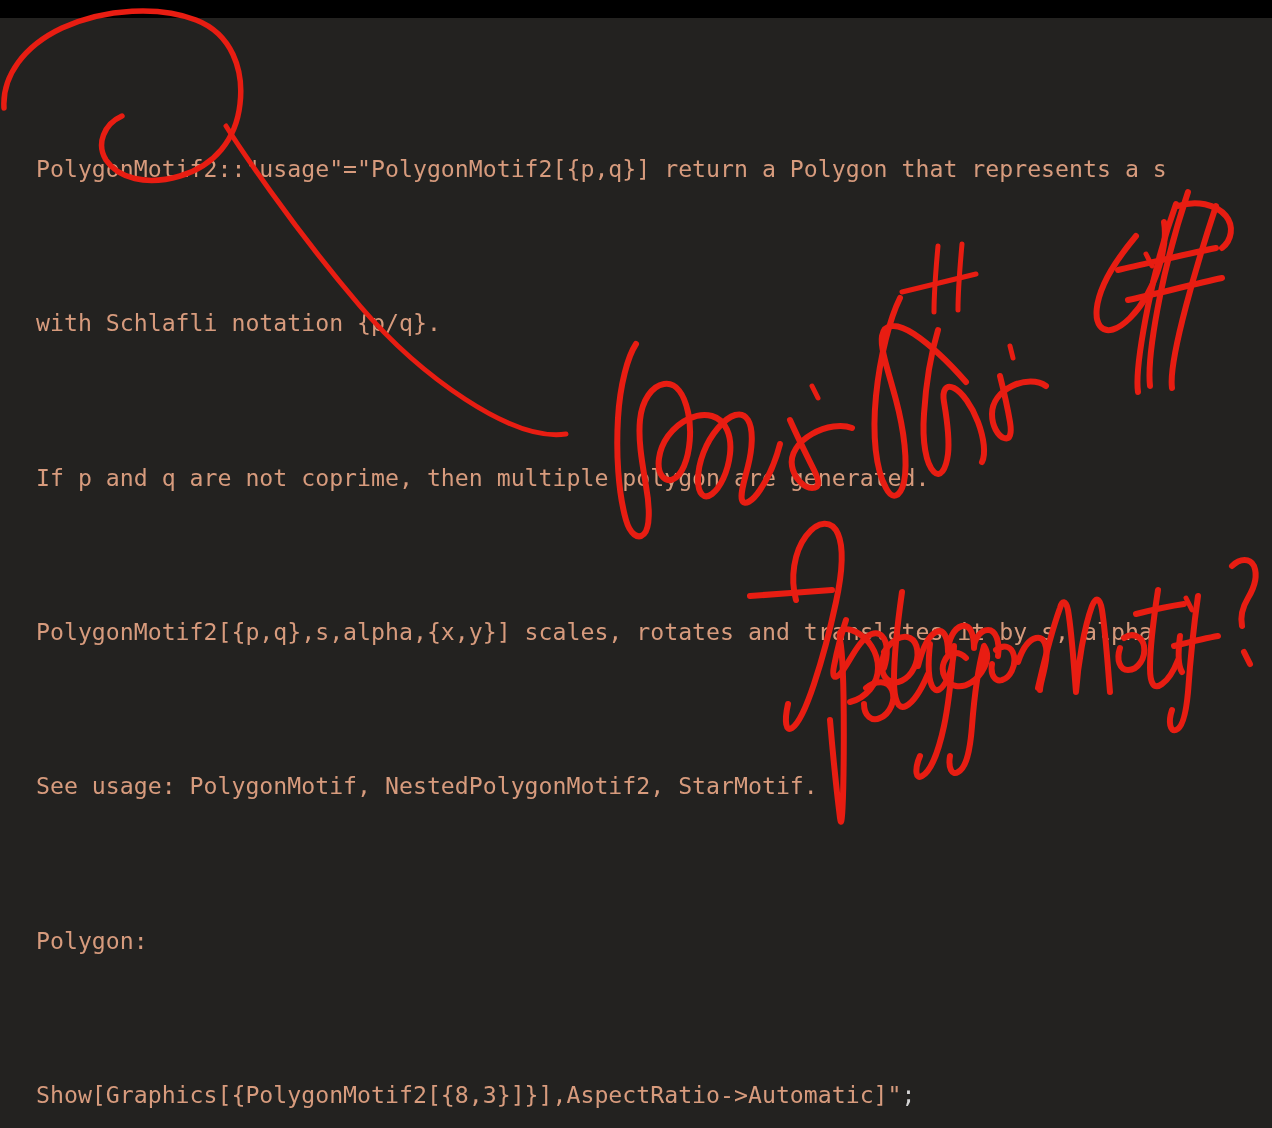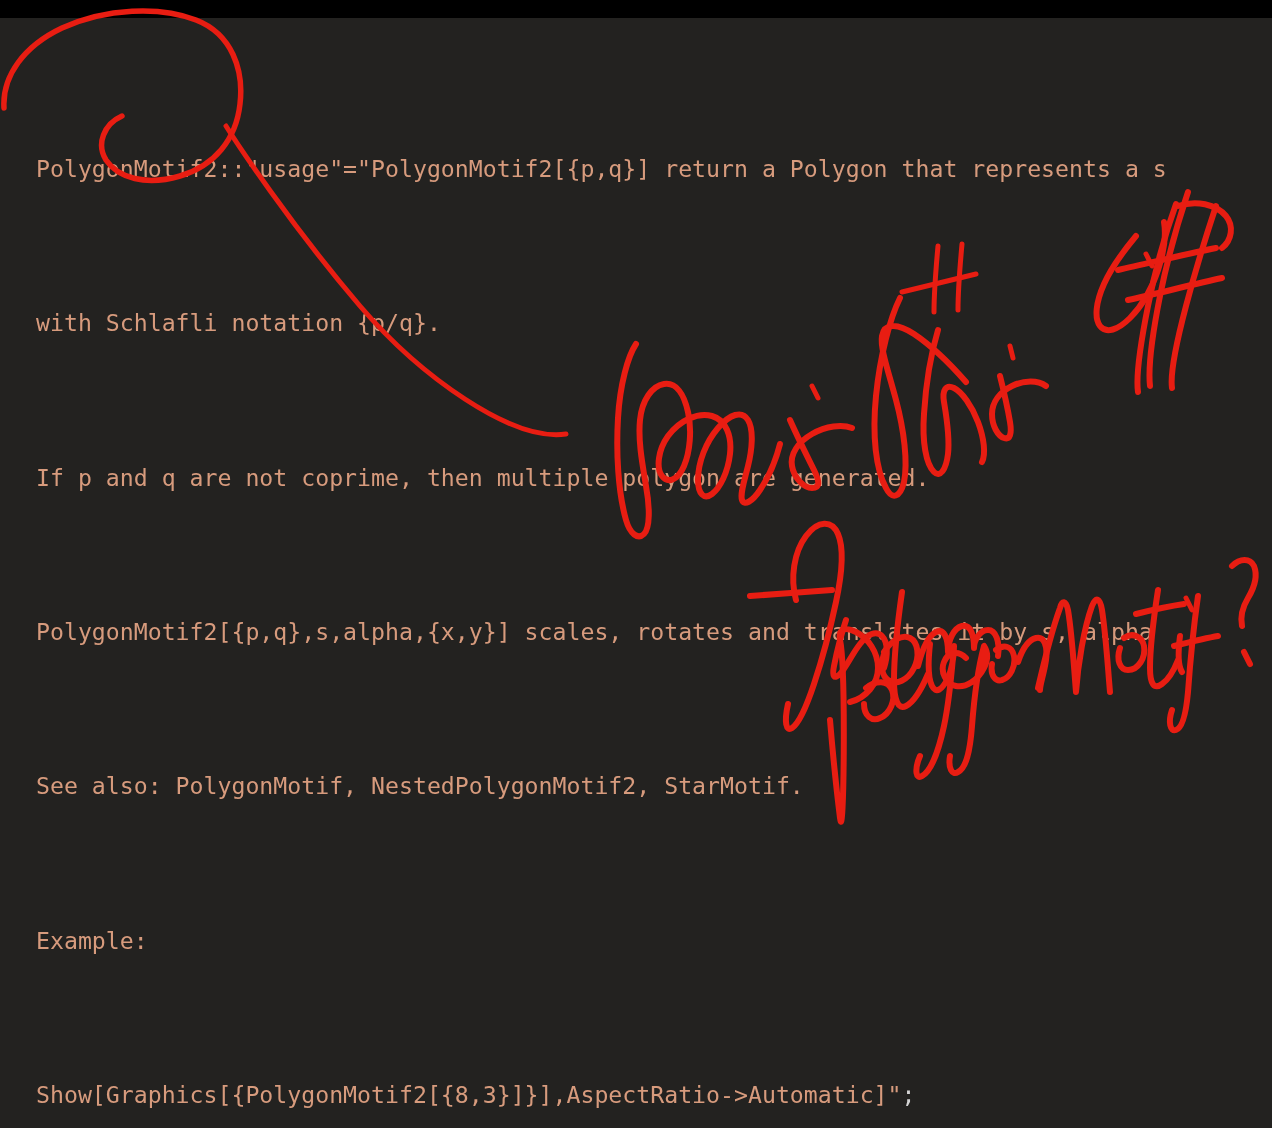--- a/index.html
+++ b/index.html
@@ -67,23 +67,23 @@
     <div id="code">
 
       <span class="ln"><span class="str">PolygonMotif2::"usage"="PolygonMotif2[{p,q}] return a Polygon that represents a s</span></span>
 
       <span class="ln"><span class="str">with Schlafli notation {p/q}.</span></span>
 
       <span class="ln"><span class="str">If p and q are not coprime, then multiple polygon are generated.</span></span>
 
       <span class="ln"><span class="str">PolygonMotif2[{p,q},s,alpha,{x,y}] scales, rotates and translates it by s, alpha</span></span>
 
-      <span class="ln"><span class="str">See also: PolygonMotif, NestedPolygonMotif2, StarMotif.</span></span>
-
-      <span class="ln"><span class="str">Example:</span></span>
+      <span class="ln"><span class="str">See usage: PolygonMotif, NestedPolygonMotif2, StarMotif.</span></span>
+
+      <span class="ln"><span class="str">Polygon:</span></span>
 
       <span class="ln"><span class="str">Show[Graphics[{PolygonMotif2[{8,3}]}],AspectRatio-&gt;Automatic]"</span><span class="semi">;</span></span>
 
       
 
       
 
       
 
       

